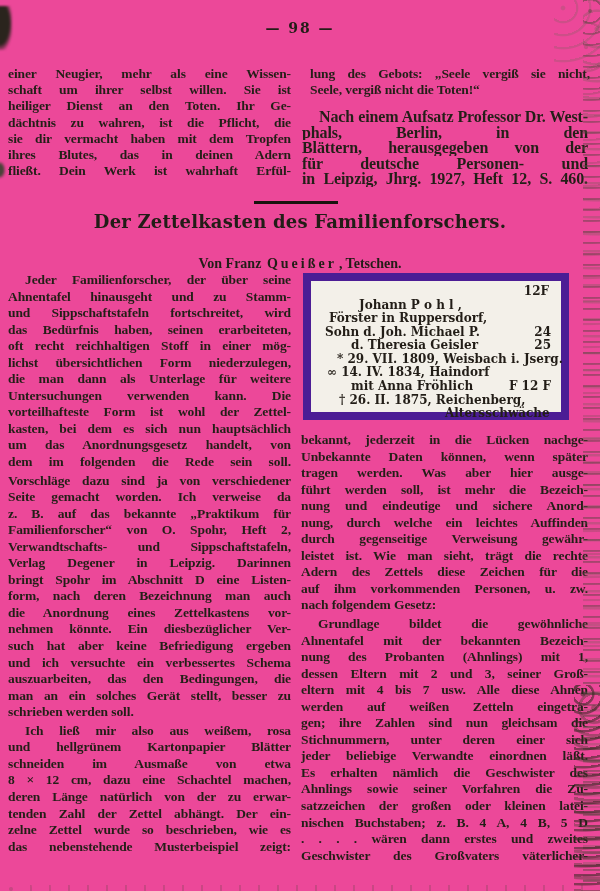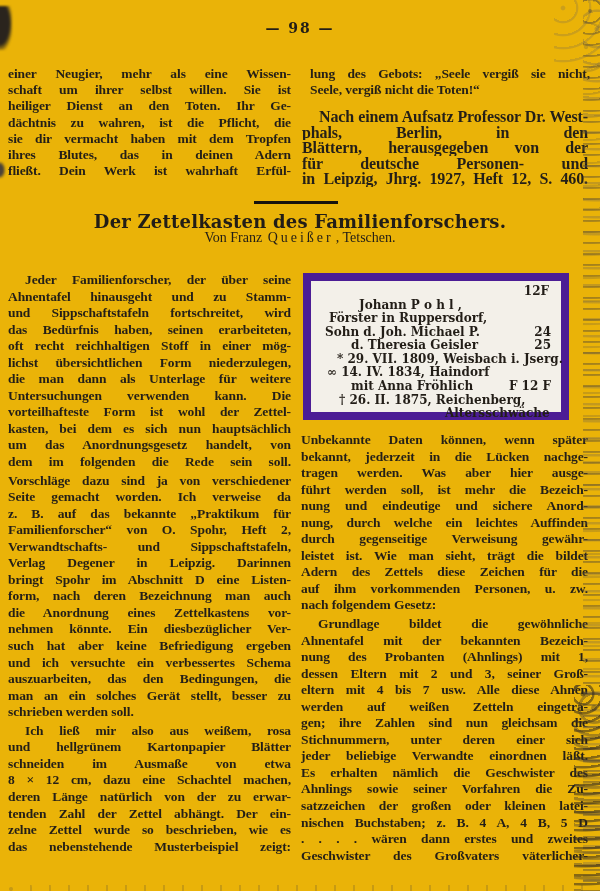--- a/index.html
+++ b/index.html
@@ -1,17 +1,17 @@
 <!DOCTYPE html>
 <html><head>
 <meta charset="utf-8">
 <style>
   html,body{margin:0;padding:0;}
   body{width:600px;height:891px;overflow:hidden;background:#e8e5df;}
-  .paper{position:relative;width:600px;height:891px;background:#eab308;overflow:hidden;color:#221d17;}
+  .paper{position:relative;width:600px;height:891px;background:#ec4899;overflow:hidden;color:#221d17;}
 
   .pageno{position:absolute;top:20px;left:0;right:0;text-align:center;
     font-family:"DejaVu Serif",serif;font-weight:700;font-size:14px;letter-spacing:2px;}
 
   .col{position:absolute;font-family:"Liberation Serif",serif;font-weight:700;
     font-size:13.5px;color:#241f18;letter-spacing:-0.1px;}
   .ln{line-height:16.55px;height:16.55px;text-align:justify;text-align-last:justify;overflow:hidden;}
   .ln.endl{text-align-last:left;}
   .ln.ind{text-indent:17px;}
   .pgap{margin-top:2px;}
@@ -19,22 +19,22 @@
   .intro-left{left:8px;top:66px;width:283px;}
   .intro-left .ln,.intro-right .ln{line-height:16.2px;height:16.2px;}
   .intro-right{left:310px;top:66px;width:280px;}
   .citation{left:302px;top:109px;width:286px;font-size:16px;}
   .citation .ln{line-height:15.5px;height:15.5px;}
 
   .rule{position:absolute;left:254px;top:201px;width:84px;height:3px;background:#17130e;}
 
   .title{position:absolute;top:211px;left:0;right:0;margin:0;text-align:center;
     font-family:"DejaVu Serif",serif;font-weight:700;font-size:18px;letter-spacing:0.2px;}
-  .byline{position:absolute;top:230px;left:0;right:0;text-align:center;
-    font-family:"Liberation Serif",serif;font-weight:400;font-size:14px;}
+  .byline{position:absolute;top:256px;left:0;right:0;text-align:center;
+    font-family:"Liberation Serif",serif;font-weight:700;font-size:14px;}
   .byline .spaced{letter-spacing:3px;margin:0 2px;}
 
   .body-left{left:8px;top:272px;width:283px;}
   .body-right{left:301px;top:432px;width:287px;}
 
   .card{position:absolute;left:303px;top:273px;width:266px;height:147px;
     box-sizing:border-box;border:8px solid #4c1d95;background:#f3f0e9;
     padding:4px 8px 2px 8px;font-family:"DejaVu Serif",serif;font-weight:700;font-size:12px;}
   .card-corner{text-align:right;line-height:13.5px;padding-right:4px;}
   .card-row{display:flex;justify-content:space-between;line-height:13.6px;white-space:nowrap;gap:20px;}
@@ -181,28 +181,28 @@
         </div>
         <div class="card-row">
           <span class="l">Altersschwäche</span>
           <span class="r"></span>
         </div>
       </div>
   </div>
 
   <div class="col body-right">
     <div>
+        <div class="ln">bekannt, jederzeit in die Lücken nachge-</div>
         <div class="ln">Unbekannte Daten können, wenn später</div>
-        <div class="ln">bekannt, jederzeit in die Lücken nachge-</div>
         <div class="ln">tragen werden.  Was aber hier ausge-</div>
         <div class="ln">führt werden soll, ist mehr die Bezeich-</div>
         <div class="ln">nung und eindeutige und sichere Anord-</div>
         <div class="ln">nung, durch welche ein leichtes Auffinden</div>
         <div class="ln">durch gegenseitige Verweisung gewähr-</div>
-        <div class="ln">leistet ist. Wie man sieht, trägt die bildet</div>
+        <div class="ln">leistet ist. Wie man sieht, trägt die rechte</div>
         <div class="ln">Adern des Zettels diese Zeichen für die</div>
         <div class="ln">auf ihm vorkommenden Personen, u. zw.</div>
         <div class="ln endl">nach folgendem Gesetz:</div>
       </div>
     <div class="pgap">
         <div class="ln ind">Grundlage bildet die gewöhnliche</div>
         <div class="ln">Ahnentafel mit der bekannten Bezeich-</div>
         <div class="ln">nung des Probanten (Ahnlings) mit 1,</div>
         <div class="ln">dessen Eltern mit 2 und 3, seiner Groß-</div>
         <div class="ln">eltern mit 4 bis 7 usw.  Alle diese Ahnen</div>

